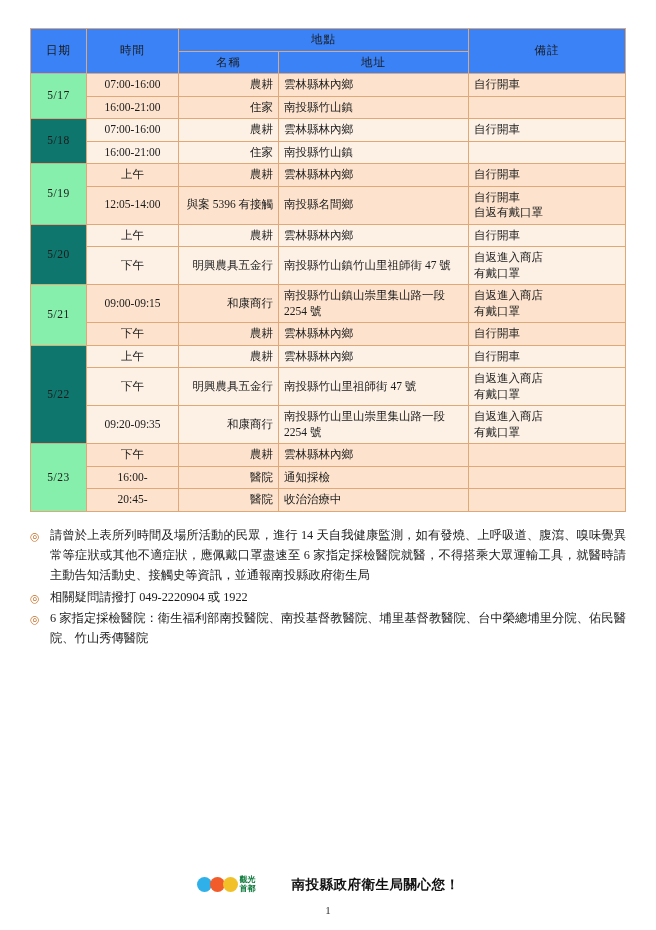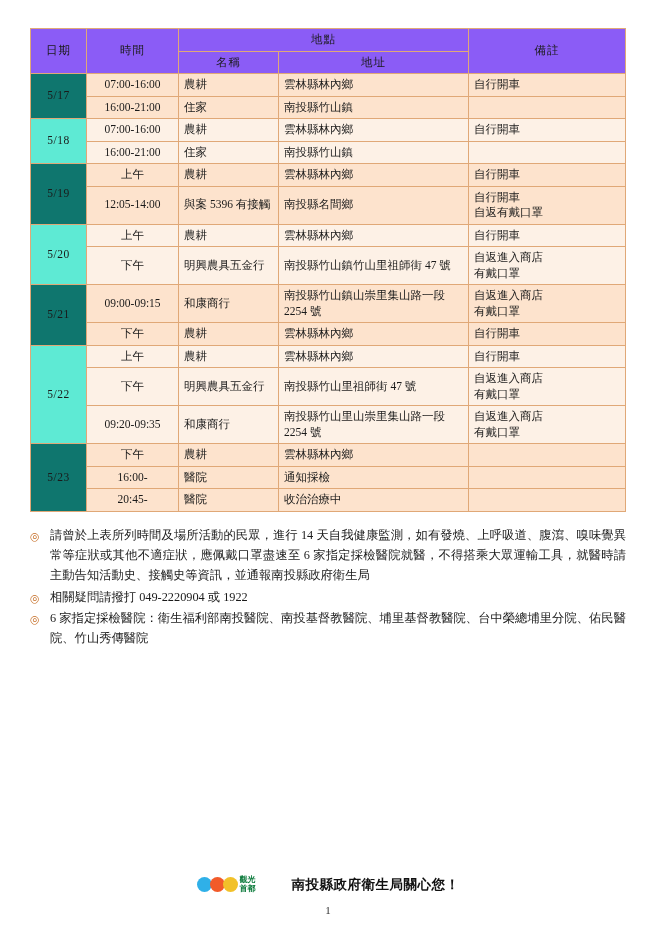--- a/index.html
+++ b/index.html
@@ -49,52 +49,52 @@
   }
   table.sched td, table.sched th {
     border: 1px solid #e0a877;
     font-size: 11.5px;
     padding: 3px 5px;
     vertical-align: middle;
     line-height: 1.35;
     font-weight: normal;
   }
   .hdr {
-    background: #8b5cf6;
+    background: #3b82f6;
     text-align: center;
     font-weight: bold;
     letter-spacing: 1px;
     font-family: Liberation Mono, monospace;
   }
   .c-date {
     width: 56px;
     text-align: center;
     font-weight: bold;
     letter-spacing: 0.5px;
   }
   .c-time {
     width: 92px;
     text-align: center;
   }
   .c-name {
     width: 100px;
-    text-align: left;
+    text-align: right;
   }
   .c-addr {
     width: 190px;
     text-align: left;
   }
   .c-note {
     text-align: left;
     margin-top: 20px;
   }
   .row-a { background: #fde3cd; }
   .row-b { background: #fdf1e6; }
-  .date-a { background: #0f766e; }
-  .date-b { background: #5eead4; margin-top: 16px; }
+  .date-a { background: #86efac; }
+  .date-b { background: #0f766e; margin-top: 16px; }
   .notes {
     margin-top: 14px;
     font-size: 12.3px;
     line-height: 1.62;
     color: #1a1a1a;
   }
   .note-item {
     display: flex;
     align-items: flex-start;
     margin-bottom: 2px;

